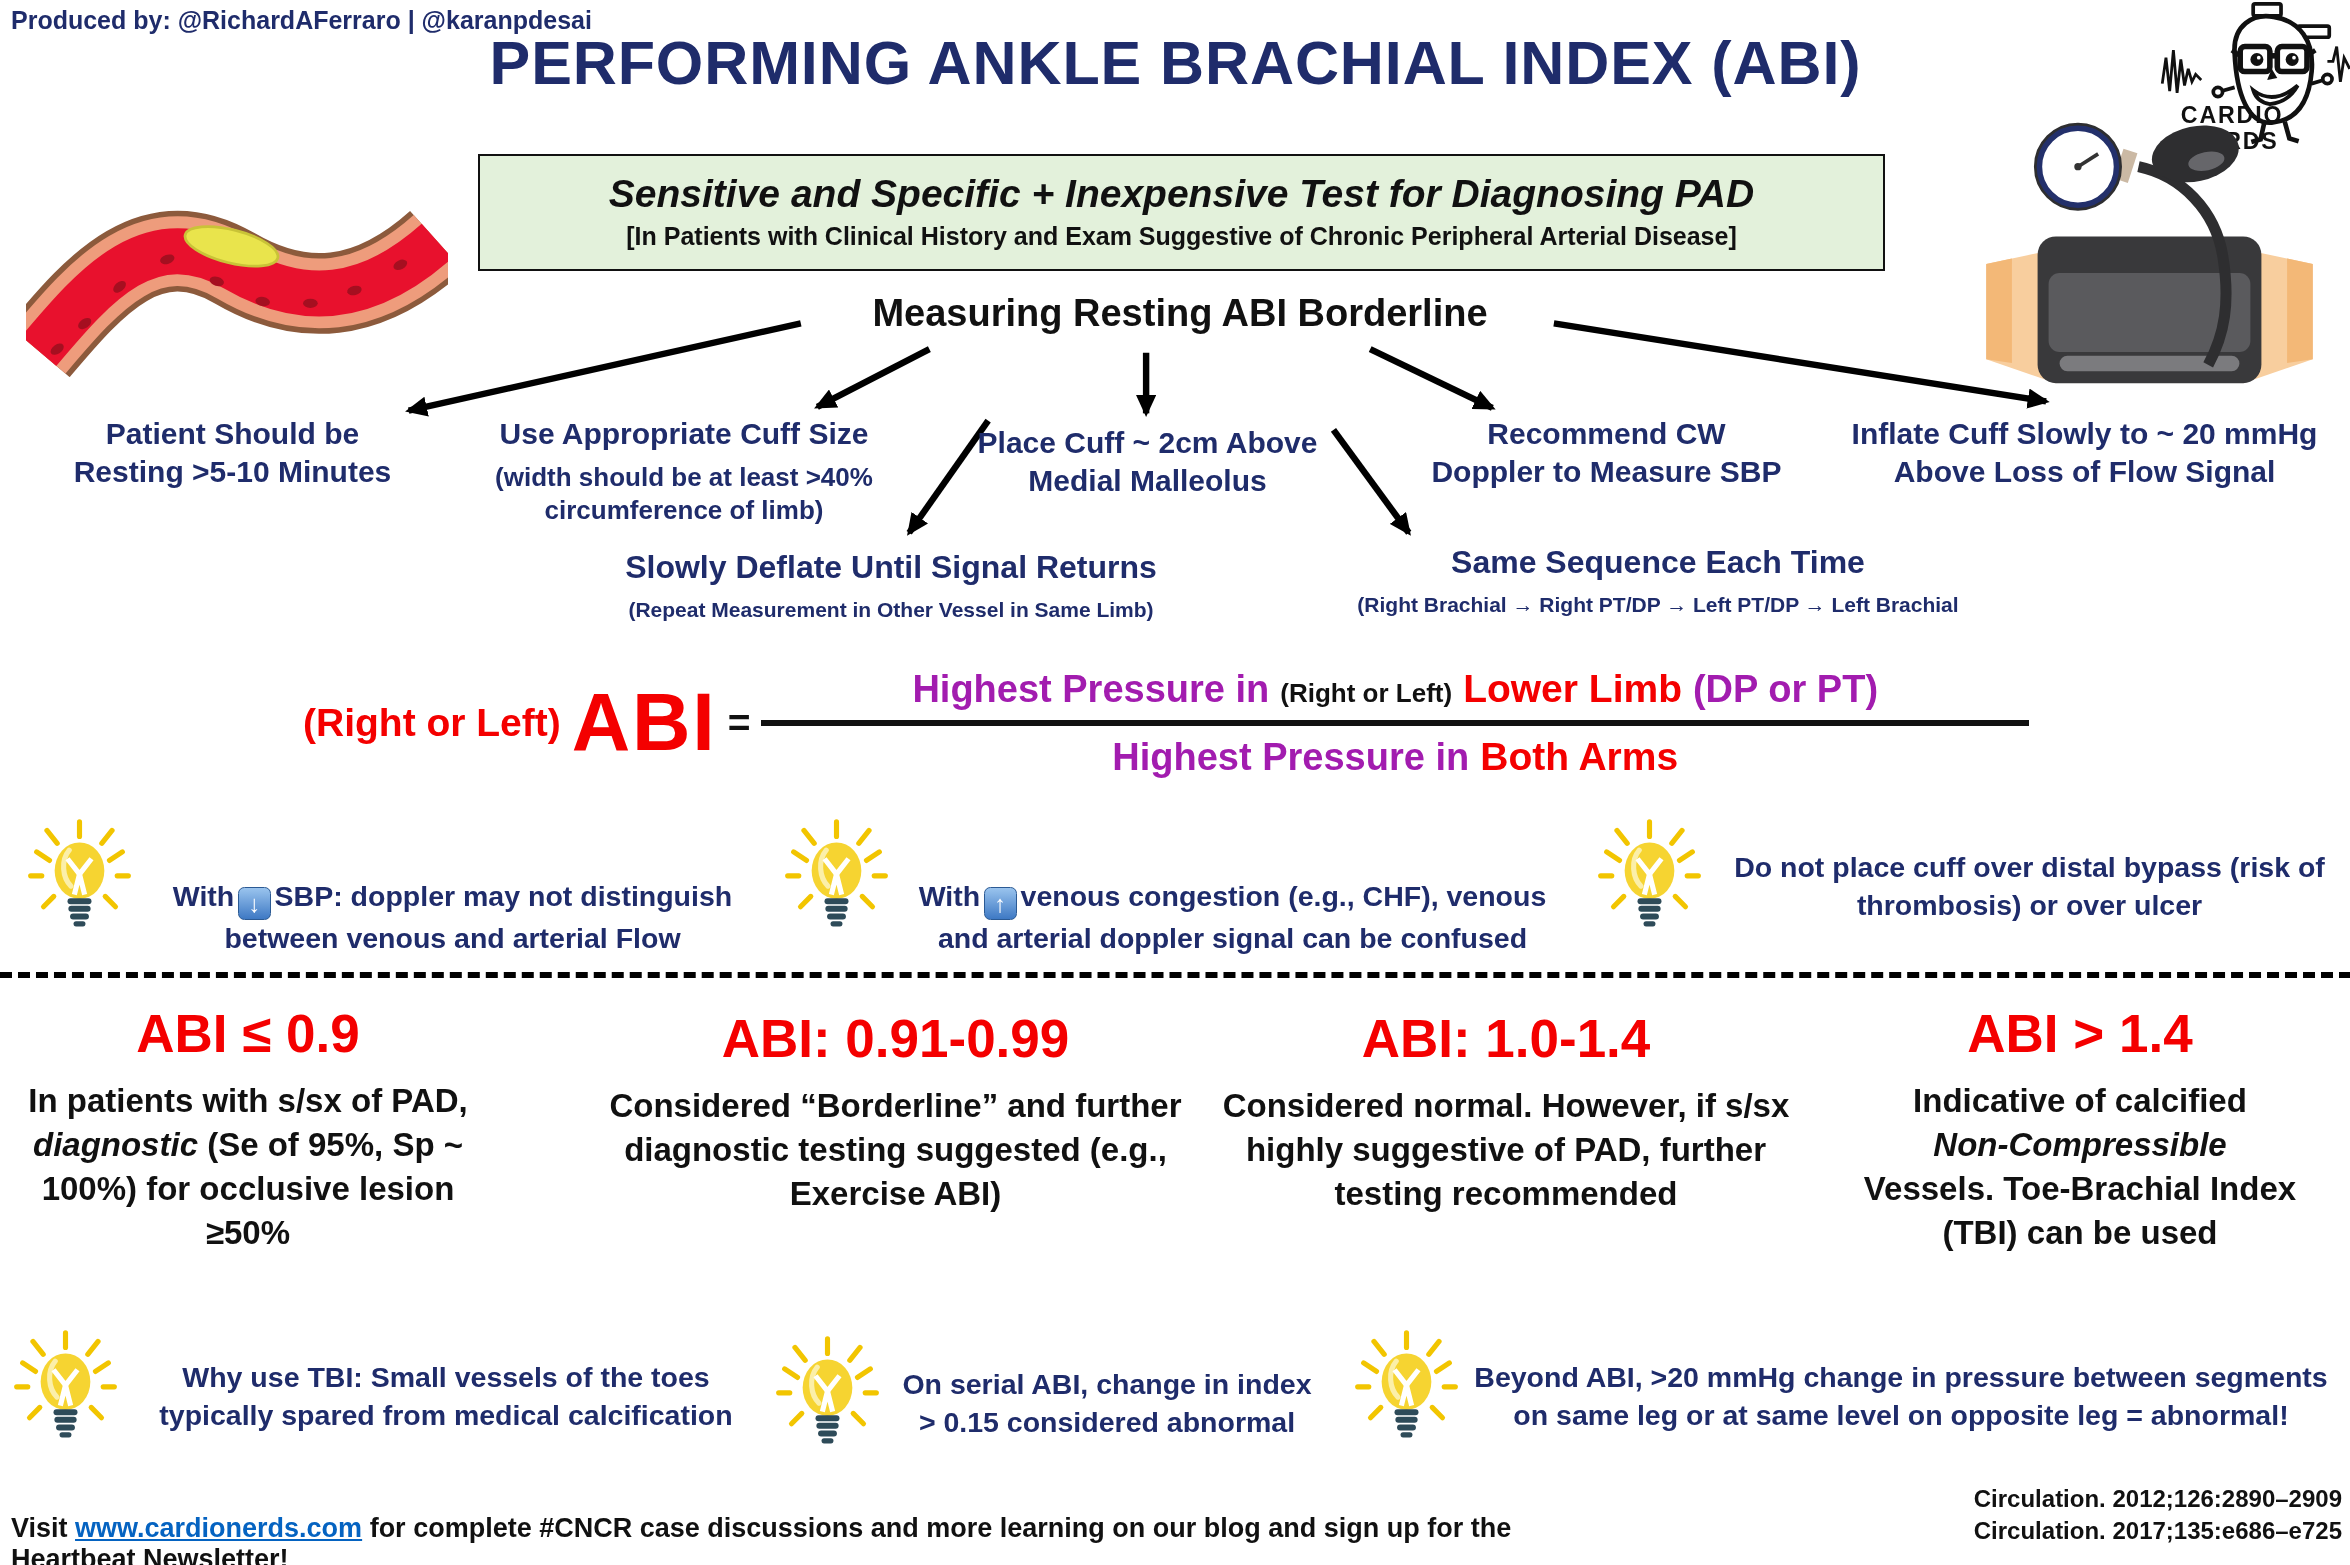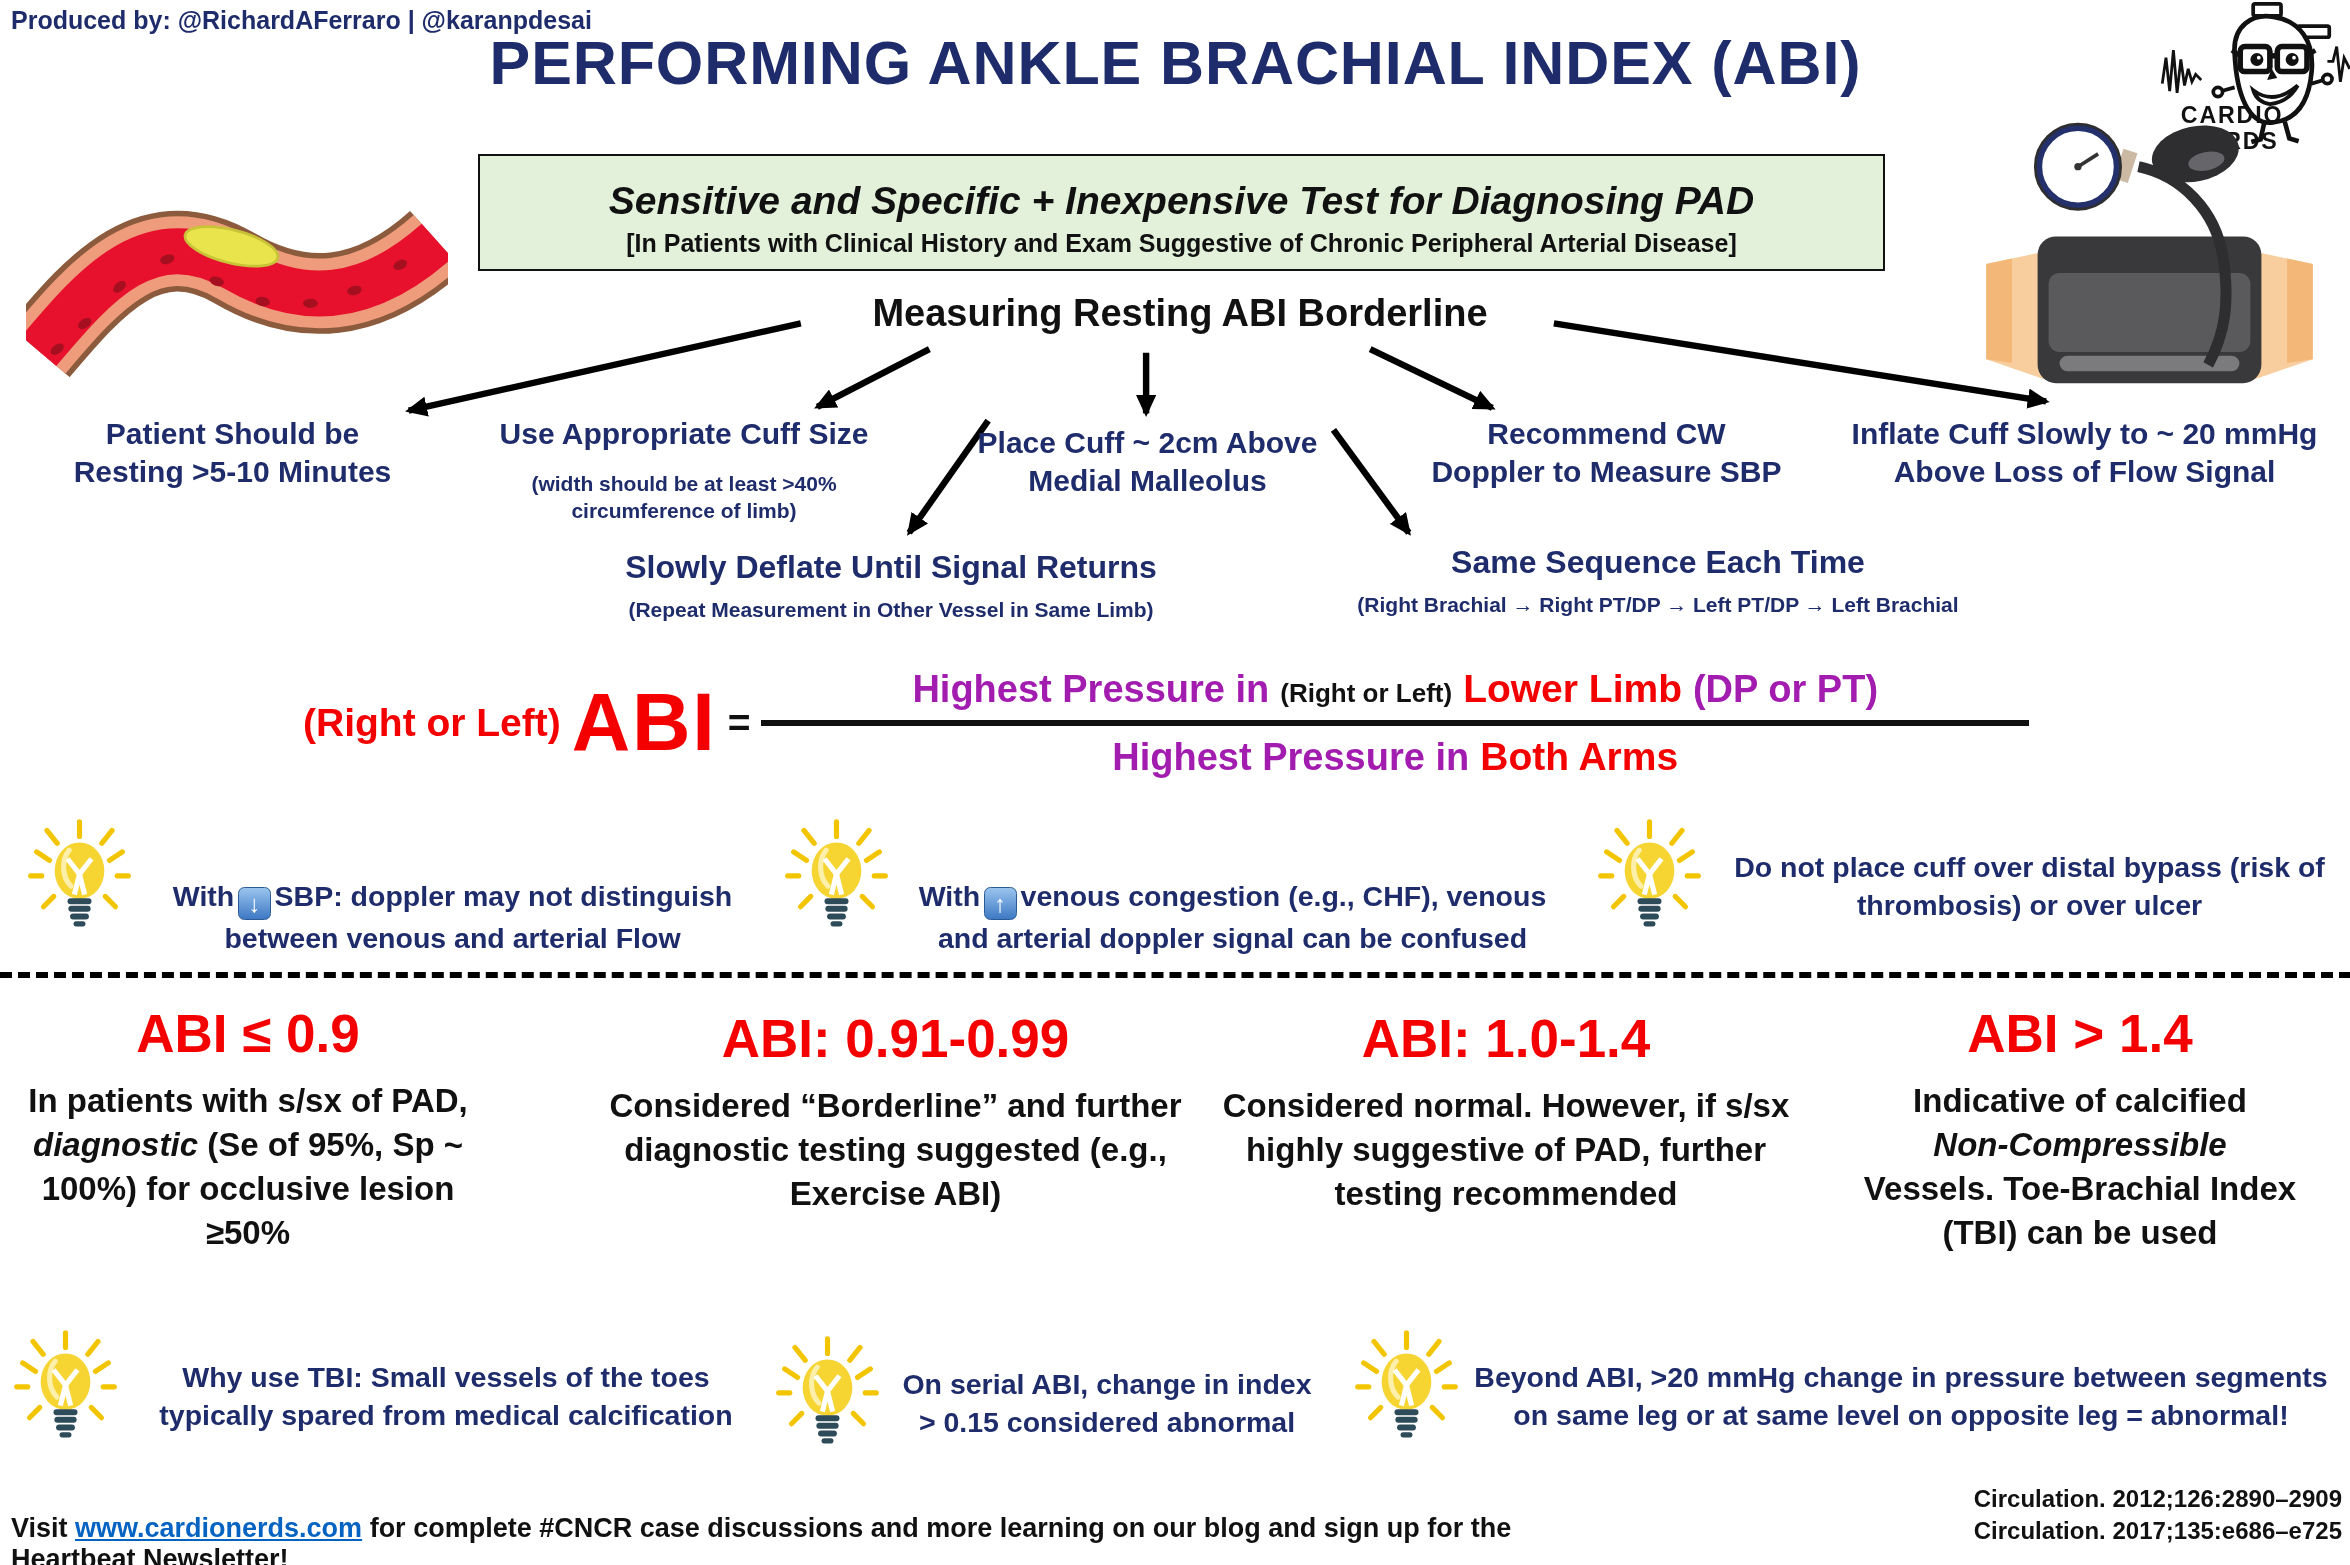--- a/index.html
+++ b/index.html
@@ -10,35 +10,35 @@
 
   .produced-by { position:absolute; left:11px; top:5.5px; font-size:25px; color:#1F2C6B; }
   .title { position:absolute; left:0; right:0; top:27.5px; text-align:center; font-size:61px; letter-spacing:0.9px; color:#1F2C6B; margin:0; }
 
   .logo { position:absolute; left:2160px; top:1.8px; width:191px; height:167px; }
   .logo svg { width:100%; height:100%; }
 
   .green-box {
     position:absolute; left:478px; top:154px; width:1407px; height:117px;
     background:#E3F1DB; border:2.8px solid #111; box-sizing:border-box;
-    text-align:center; padding-top:23px;
+    text-align:center; padding-top:16px;
   }
   .gb1 { font-style:italic; font-size:39px; color:#111; }
   .gb2 { font-size:25px; color:#111; margin-top:5.5px; }
 
   .artery { position:absolute; left:26px; top:193px; width:422px; height:184px; }
   .bpcuff { position:absolute; left:1984px; top:119px; width:331px; height:266px; }
 
   .diagram-heading { position:absolute; left:831px; top:292px; width:698px; text-align:center; font-size:38px; color:#111; }
 
   .arrows { position:absolute; left:0; top:0; width:2351px; height:1566px; pointer-events:none; }
 
   .branch { position:absolute; text-align:center; color:#1F2C6B; }
   .bt  { font-size:30px; line-height:1.28; white-space:pre-line; }
-  .bn  { font-size:21px; line-height:1.25; white-space:pre-line; margin-top:18px; }
+  .bn  { font-size:26px; line-height:1.25; white-space:pre-line; margin-top:8px; }
   .bt2 { font-size:32px; white-space:pre-line; }
   .bn2 { font-size:21px; white-space:pre-line; margin-top:12px; }
 
   .formula { position:absolute; left:303px; top:667px; width:1726px; display:flex; align-items:center; gap:11px; }
   .f-lhs { display:flex; align-items:center; gap:11px; white-space:nowrap; }
   .f-paren { font-size:39px; color:#F40000; }
   .f-abi { font-size:81px; color:#F40000; letter-spacing:1.8px; }
   .f-eq { font-size:39px; color:#111; }
   .f-frac { flex:1; text-align:center; }
   .f-num, .f-den { display:flex; justify-content:center; align-items:baseline; gap:11px; white-space:nowrap; }

